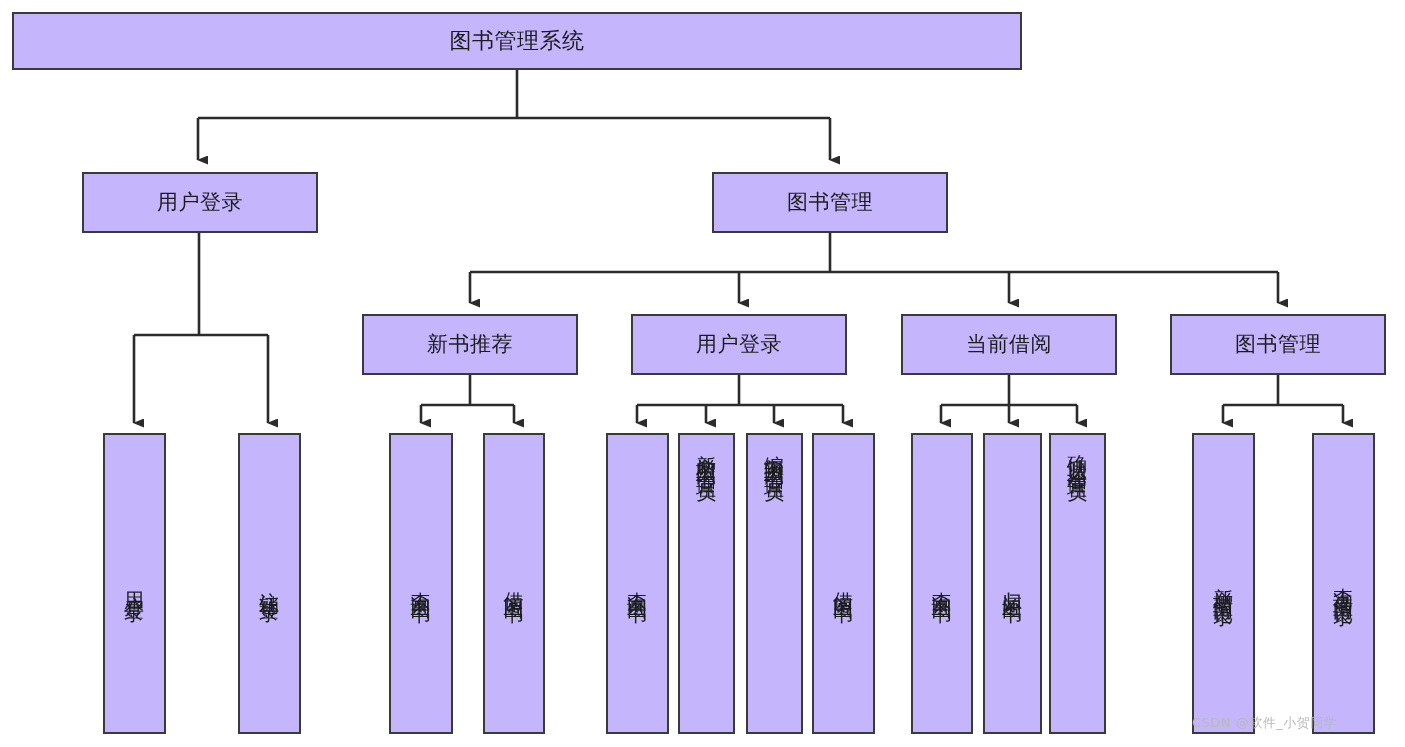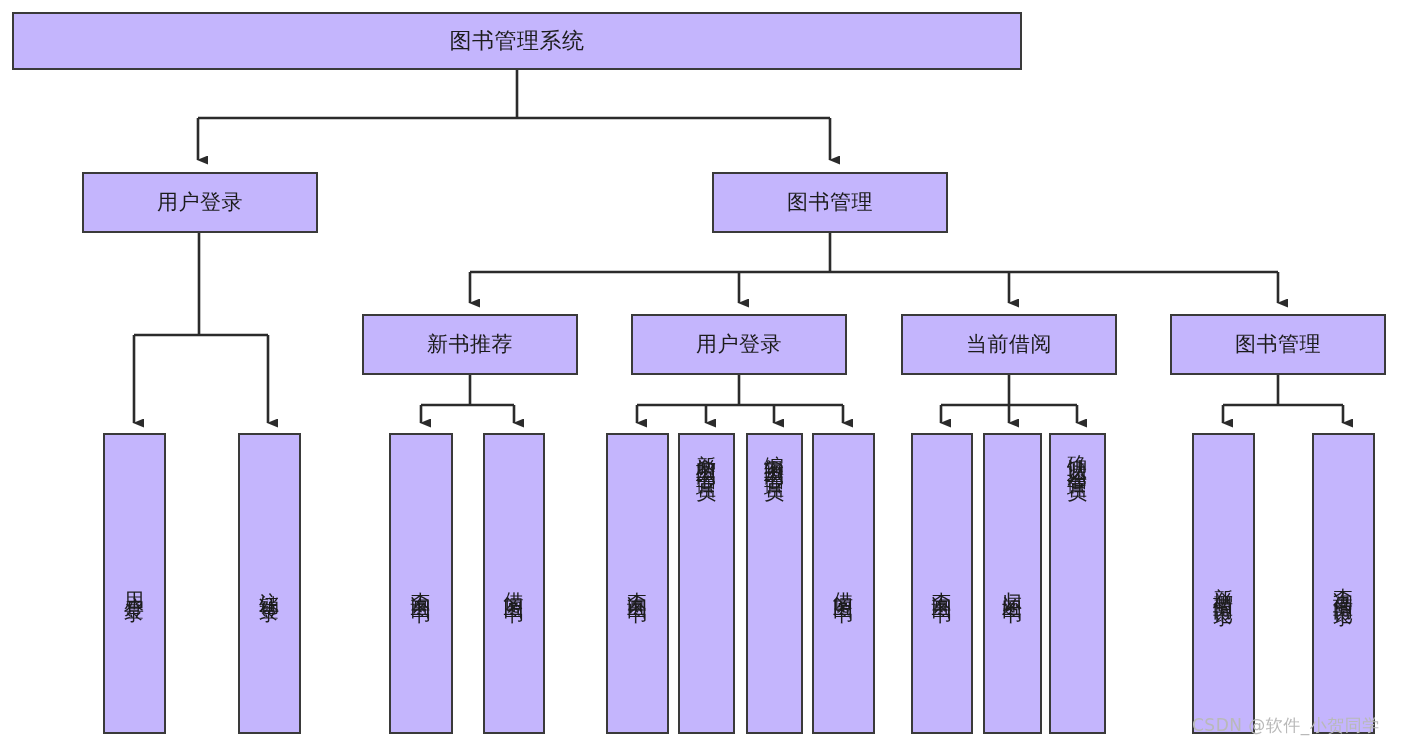--- a/index.html
+++ b/index.html
@@ -65,21 +65,21 @@
     max-height: 100%;
   }
   .node.vert.top-align {
     align-items: flex-start;
     padding-top: 4px;
   }
   .watermark {
     position: absolute;
     left: 1192px;
     top: 714px;
-    font-size: 17px;
+    font-size: 13px;
     color: #b9b9b9;
     white-space: nowrap;
     letter-spacing: 0.5px;
   }
 </style>
 </head>
 <body>
 
 <div id="diagram-root">
 

